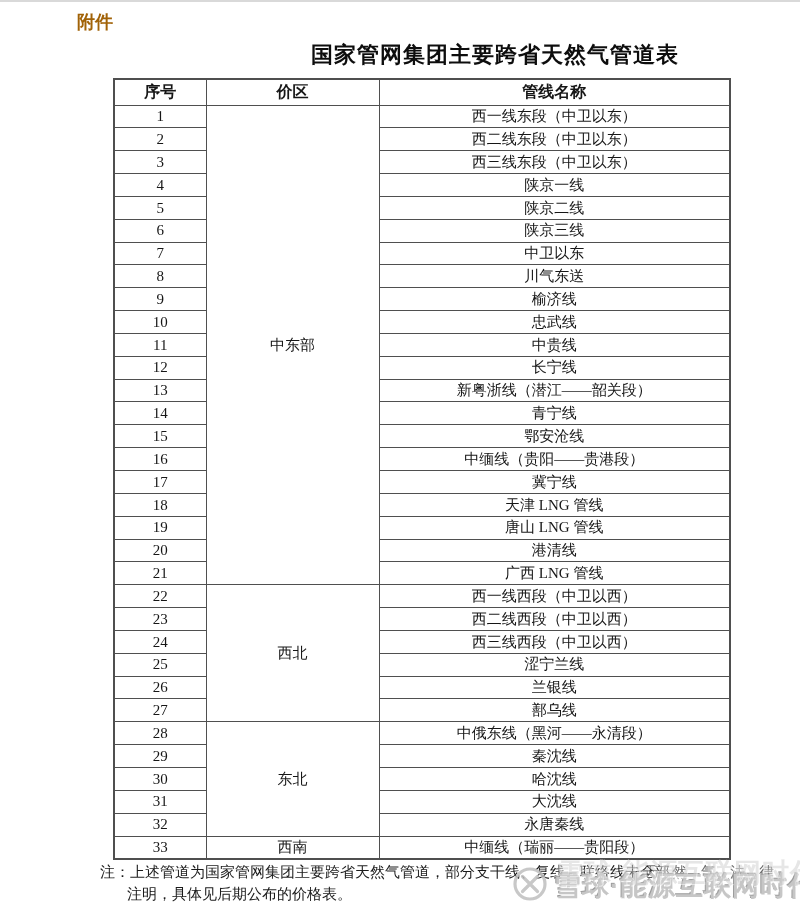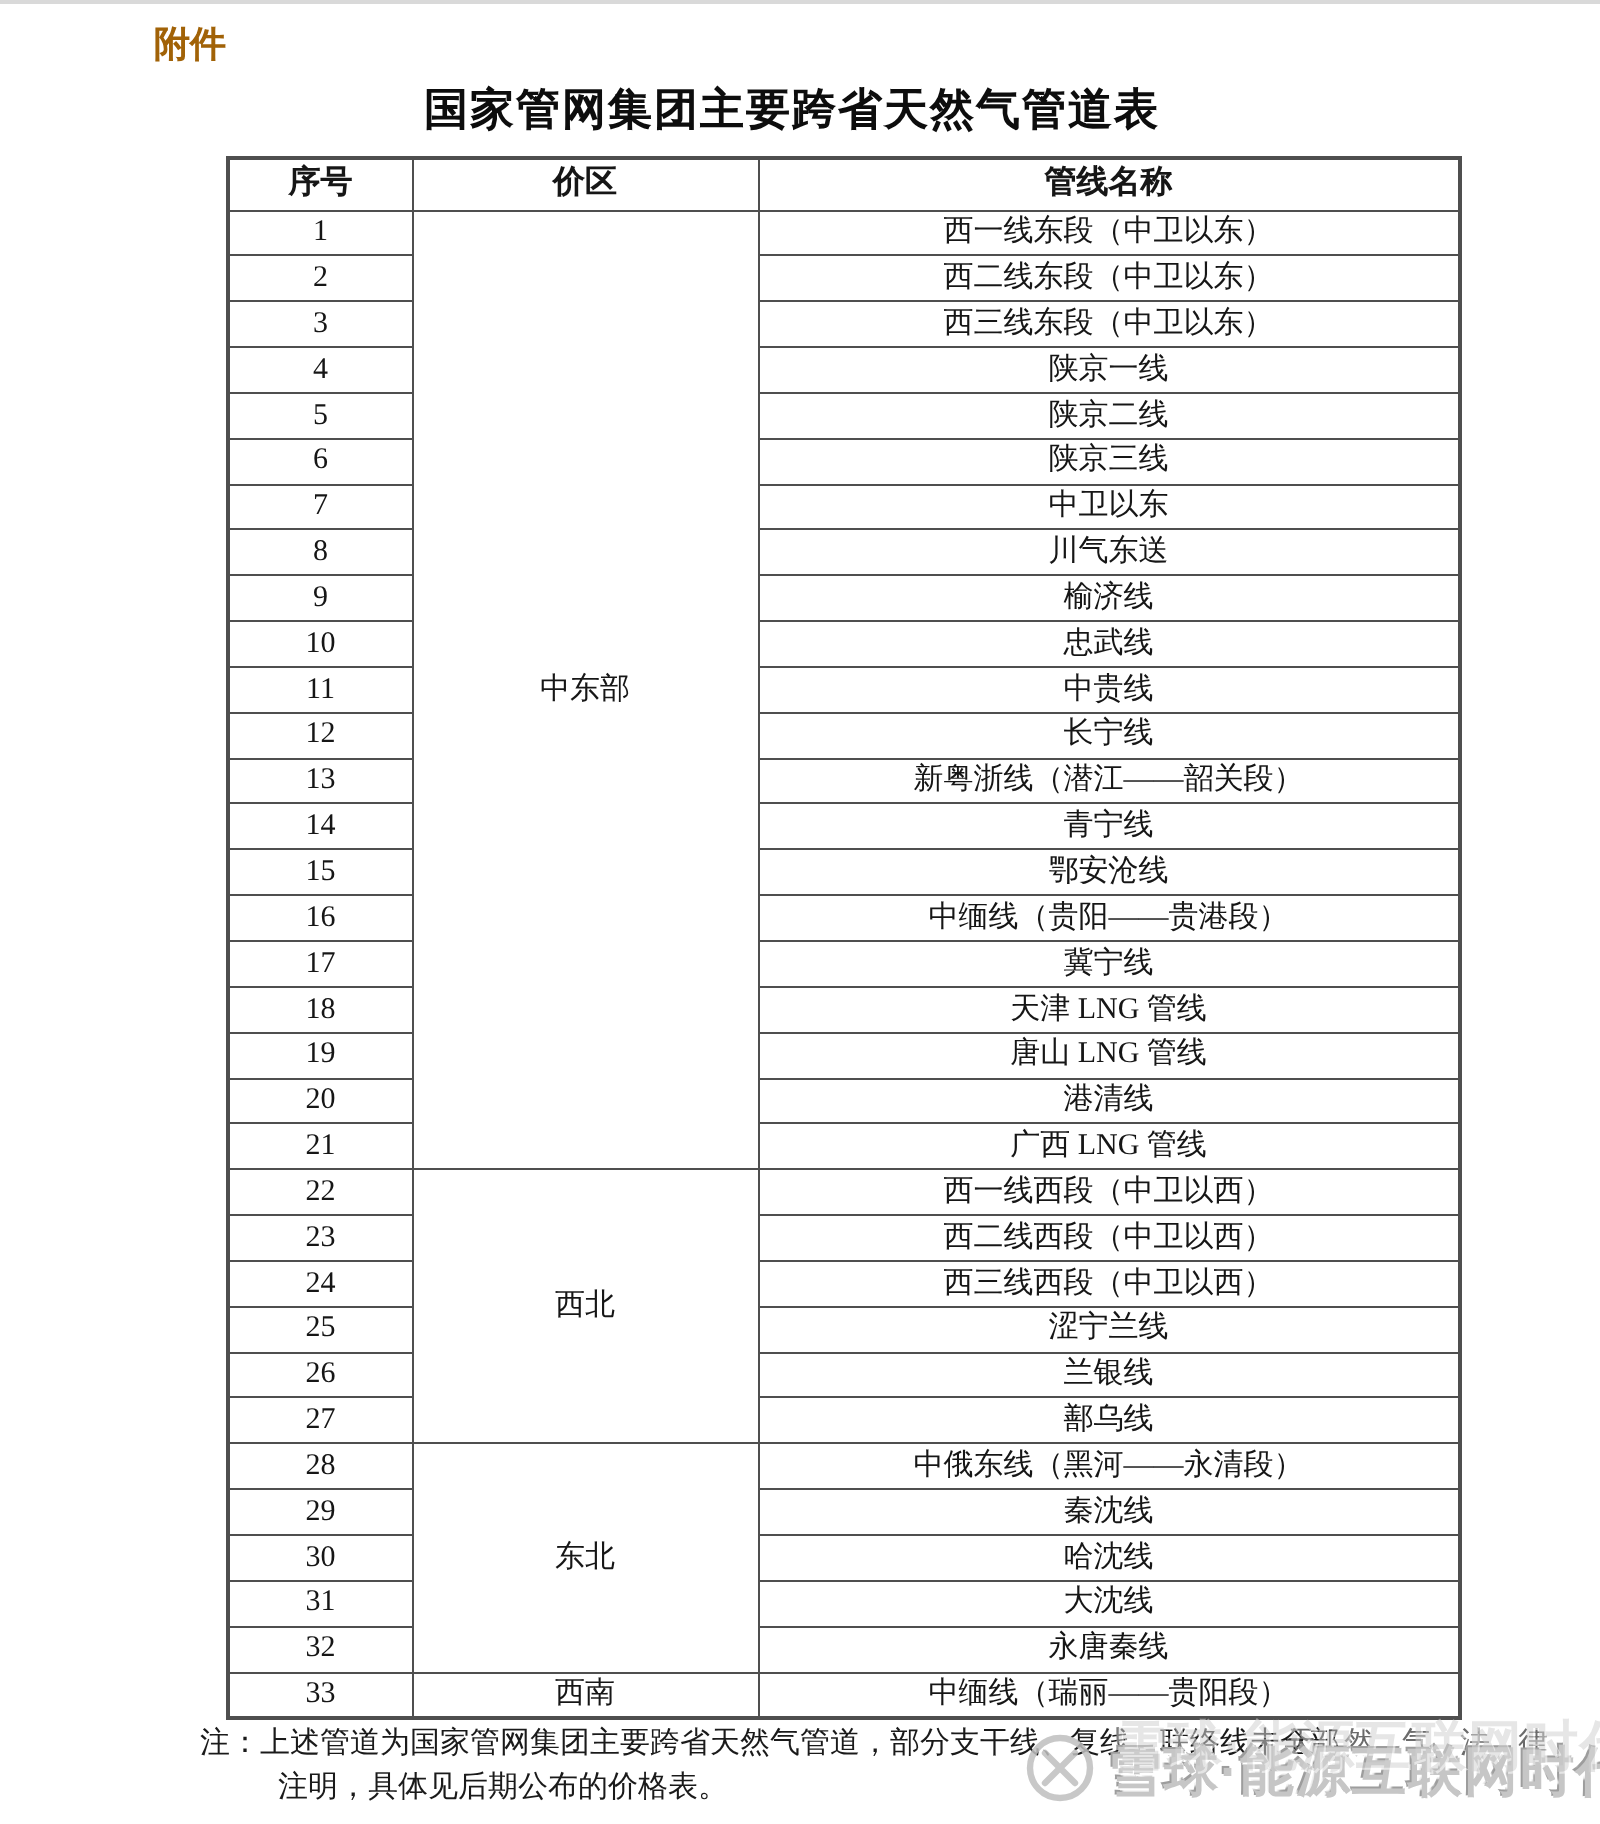--- a/index.html
+++ b/index.html
@@ -4,42 +4,42 @@
 <style>
   html,body{margin:0;padding:0;}
   body{
     width:800px;height:912px;position:relative;background:#ffffff;
     font-family:"Liberation Serif","DejaVu Serif",serif;color:#1c1c1c;
     overflow:hidden;
   }
   .top-strip{position:absolute;left:0;top:0;width:800px;height:2px;background:#d9d9d9;}
   .attachment{position:absolute;left:77px;top:10px;font-family:Liberation Sans, sans-serif;
     font-weight:bold;font-size:18px;color:#a16207;}
-  .doc-title{position:absolute;left:113px;top:40px;width:566px;text-align:center;
+  .doc-title{position:absolute;left:113px;top:40px;width:566px;text-align:right;
     font-weight:bold;font-size:22px;letter-spacing:1px;color:#0d0d0d;}
   table.pipeline{
     position:absolute;left:113px;top:78px;width:566px;
     border-collapse:collapse;table-layout:fixed;
   }
   table.pipeline th, table.pipeline td{
     border:1px solid #4f4f4f;padding:0;text-align:center;vertical-align:middle;
     font-size:15px;color:#161616;line-height:1.1;
   }
   table.pipeline{border:2px solid #4f4f4f;}
   table.pipeline thead tr{height:26px;}
   table.pipeline thead th{font-weight:bold;font-size:16px;margin-left:37px;}
   table.pipeline tbody tr{height:22.85px;}
   .c-no{width:92px;}
   .c-zone{width:173px;}
   .c-name{width:351px;}
   .note{
     position:absolute;left:100px;top:861px;width:700px;
     font-size:15px;line-height:22px;color:#1a1a1a;white-space:nowrap;
   }
-  .note .line2{margin-left:39px;}
+  .note .line2{margin-left:27px;}
   .obscured-text{
     position:absolute;left:643px;top:861px;font-size:15px;line-height:22px;
     letter-spacing:14px;color:#6b6b6b;white-space:nowrap;text-align:center;
   }
   .watermark{
     position:absolute;left:512px;top:862px;width:290px;height:48px;z-index:5;
     display:flex;align-items:center;
   }
   .watermark .wm-logo{flex:0 0 auto;margin-right:6px;opacity:0.85;}
   .wm-text{

